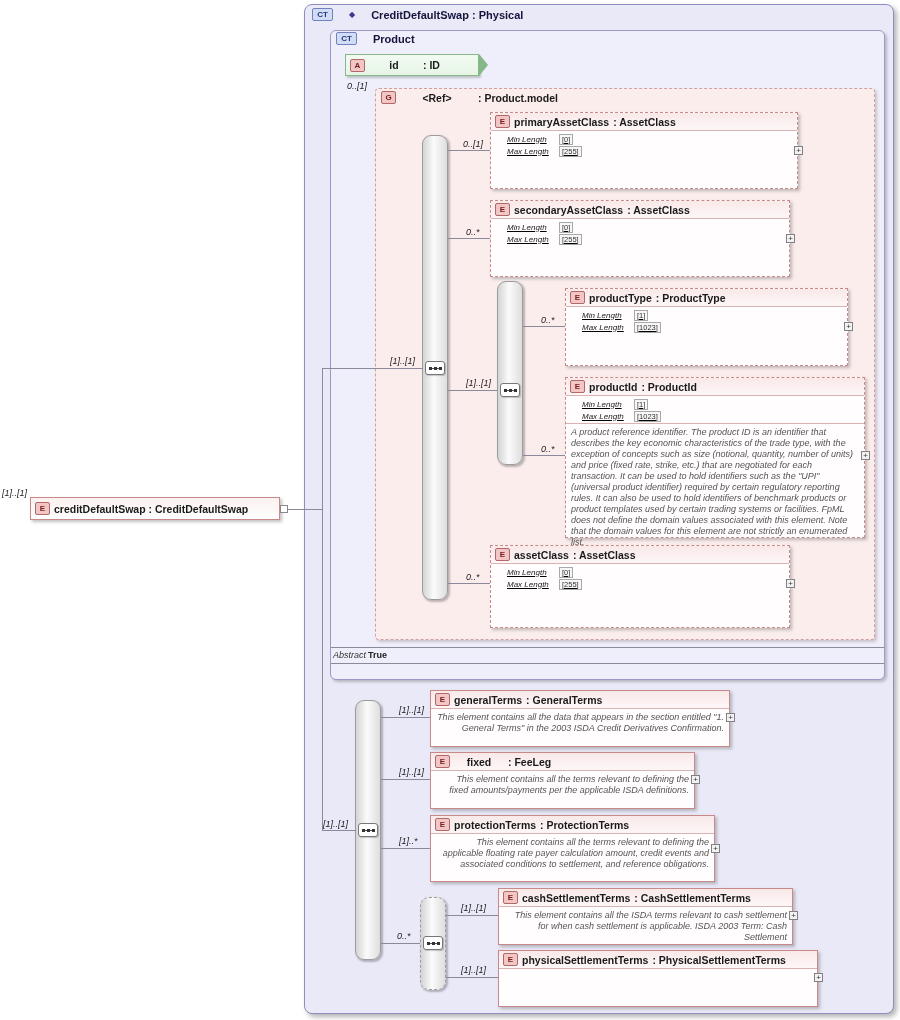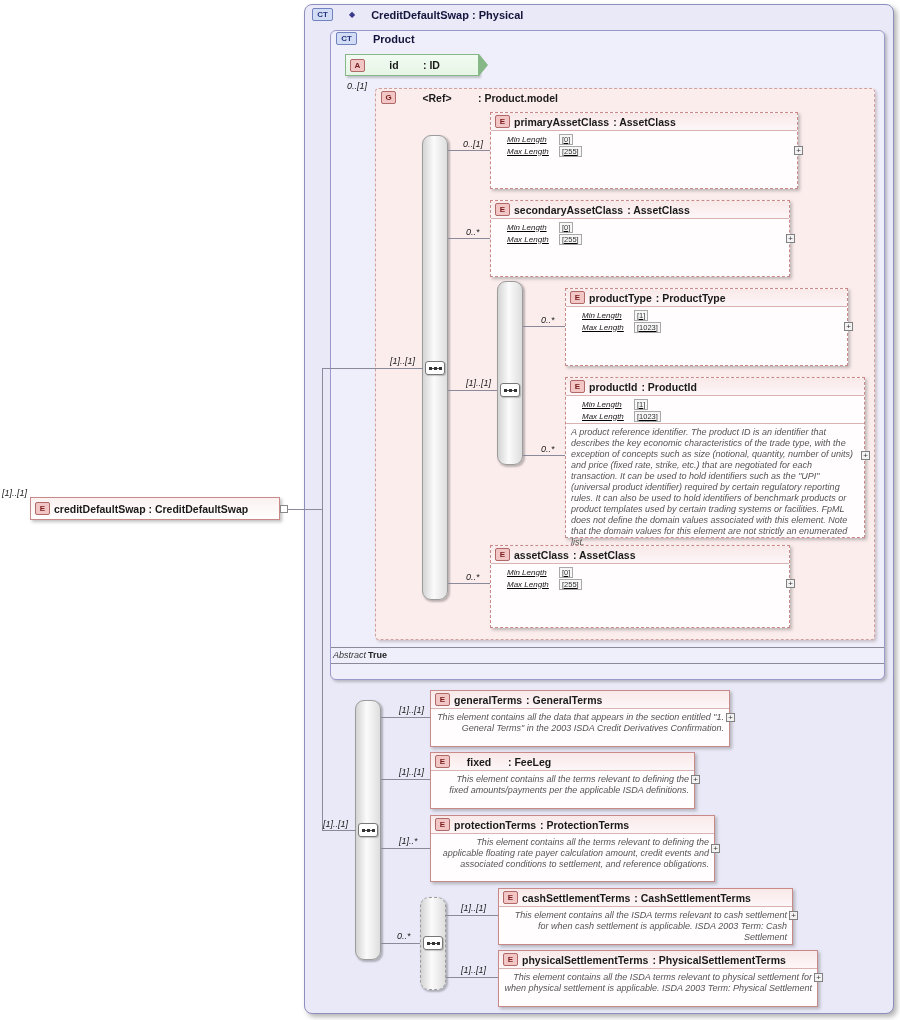--- a/index.html
+++ b/index.html
@@ -229,21 +229,20 @@
     </div>
     <div class="edesc top0">This element contains all the ISDA terms relevant to cash settlement for when cash settlement is applicable. ISDA 2003 Term: Cash Settlement</div>
   </div>
 
   <div class="ebox" style="left:498px;top:950px;width:320px;height:57px;">
     <div class="ehead">
       <span class="badge e">E</span>
       <span class="ename">physicalSettlementTerms</span>
       <span class="etype">: PhysicalSettlementTerms</span>
     </div>
-    <div class="edesc top0">This element contains all the ISDA terms relevant to physical settlement for when physical settlement is applicable. ISDA 2003 Term: Physical Settlement</div>
   </div>
 
   <div class="mult" style="left:2px;top:488px;">[1]..[1]</div>
   <div class="ebox" style="left:30px;top:497px;width:250px;height:23px;">
     <div class="ehead" style="height:21px;border-bottom:none;background:linear-gradient(#FBF1F1,#FFFEFE);">
       <span class="badge e">E</span>
       <span class="ename">creditDefaultSwap : CreditDefaultSwap</span>
     </div>
   </div>
   <div class="sq" style="left:280px;top:505px;"></div>

